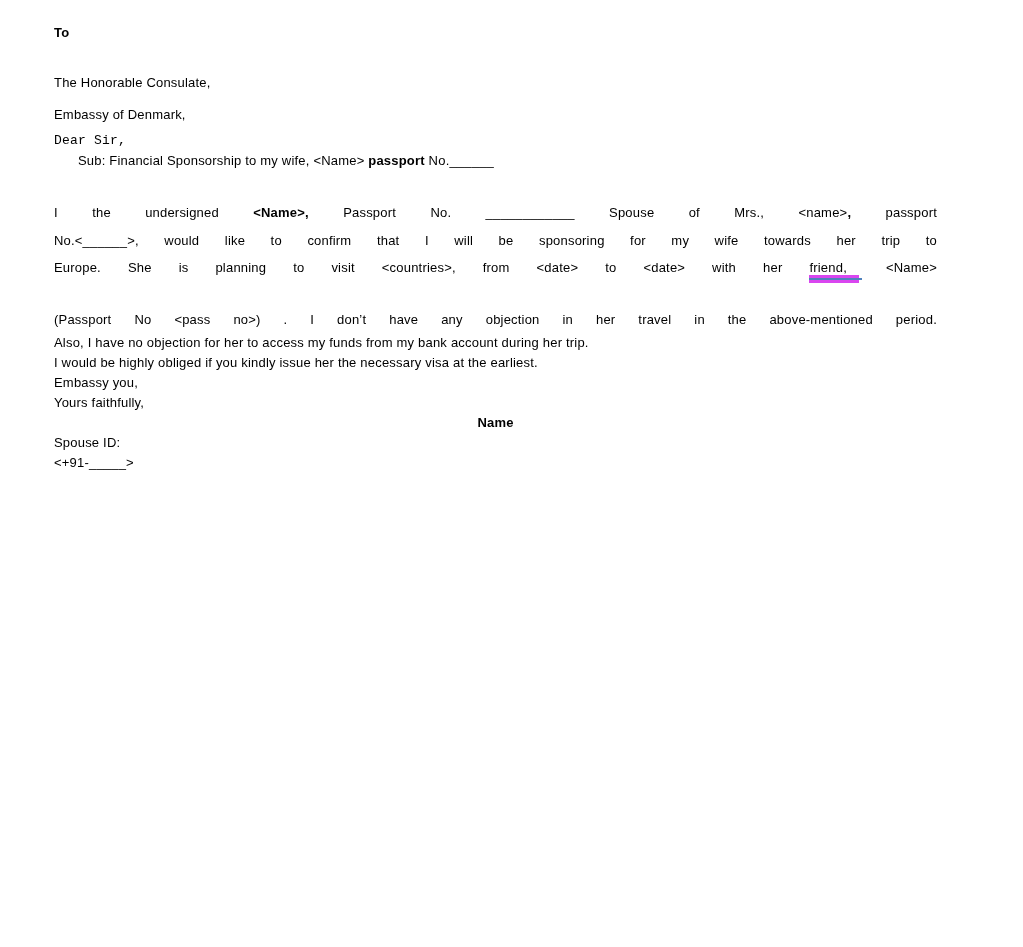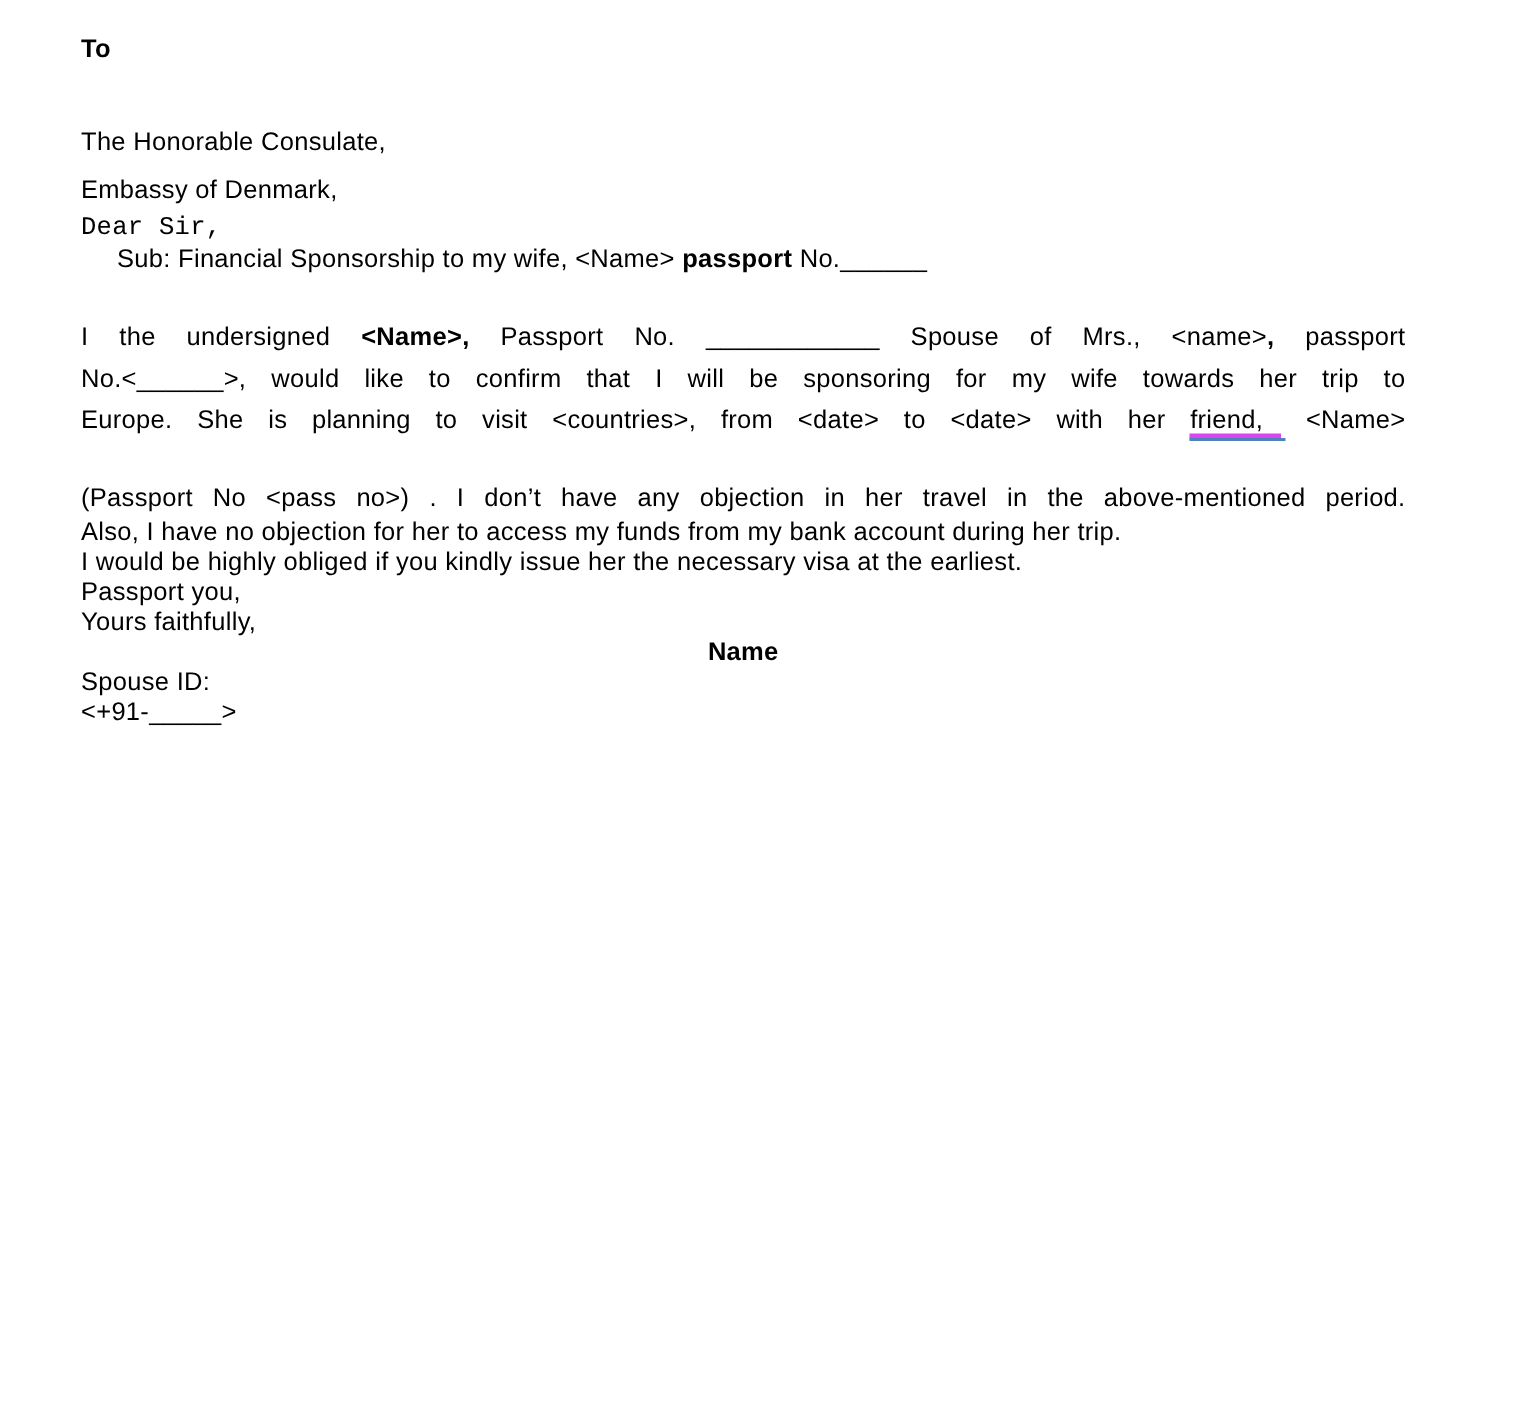--- a/index.html
+++ b/index.html
@@ -8,28 +8,28 @@
     background: #ffffff;
   }
   .page {
     position: relative;
     width: 1023px;
     height: 947px;
     box-sizing: border-box;
     background: #ffffff;
     padding: 23px 86px 0 54px;
     font-family: "Liberation Sans", "DejaVu Sans", sans-serif;
-    font-size: 17px;
+    font-size: 13px;
     color: #000000;
     letter-spacing: 0.2px;
   }
   .page p { margin: 0; line-height: 20px; }
   .bold { font-weight: 700; }
   .to-label { font-weight: 700; }
-  .address { margin-top: 36px; }
+  .address { margin-top: 24px; }
   .address p { line-height: 32px; }
   .salutation { margin-top: 46px; font-family: Liberation Mono, monospace; }
   .subject { margin-top: 32px; padding-left: 24px; }
   .body-par1 { margin-top: 28px; }
   .jline {
     line-height: 27.5px;
     text-align: justify;
     text-align-last: justify;
   }
   .jline.lastline {
@@ -38,21 +38,21 @@
   }
   .par2 { margin-top: 28px; }
   .par3 { margin-top: 32px; }
   .closing1 { margin-top: 30px; }
   .closing2 { margin-top: 32px; }
   .sig-name { margin-top: 131px; font-weight: 700; text-align: center; }
   .email { margin-top: 31px; }
   .phone { margin-top: 30px; }
   .grammar {
     position: relative;
-    border-bottom: 4px solid #d946ef;
+    border-bottom: 8px solid #d946ef;
     padding-right: 12px;
   }
   .grammar::after {
     content: "";
     position: absolute;
     left: 0;
     right: -3px;
     bottom: -5px;
     height: 2px;
     background: #4f81bd;
@@ -78,21 +78,21 @@
     <div class="jline"><span>I the undersigned </span><span class="bold">&lt;Name&gt;,</span><span> Passport No. ____________ Spouse of Mrs., &lt;name&gt;</span><span class="bold">,</span><span> passport</span></div>
     <div class="jline">No.&lt;______&gt;, would like to confirm that I will be sponsoring for my wife towards her trip to</div>
     <div class="jline"><span>Europe. She is planning to visit &lt;countries&gt;, from &lt;date&gt; to &lt;date&gt; with her </span><span class="grammar">friend,</span><span> &lt;Name&gt;</span></div>
     <div class="jline lastline">(Passport No &lt;pass no&gt;) . I don’t have any objection in her travel in the above-mentioned period.</div>
   </div>
 
   <p class="par2">Also, I have no objection for her to access my funds from my bank account during her trip.</p>
 
   <p class="par3">I would be highly obliged if you kindly issue her the necessary visa at the earliest.</p>
 
-  <p class="closing1">Passport you,</p>
+  <p class="closing1">Embassy you,</p>
 
   <p class="closing2">Yours faithfully,</p>
 
   <p class="sig-name">Name</p>
 
   <p class="email">Spouse ID:</p>
 
   <p class="phone">&lt;+91-_____&gt;</p>
 
 </div>

